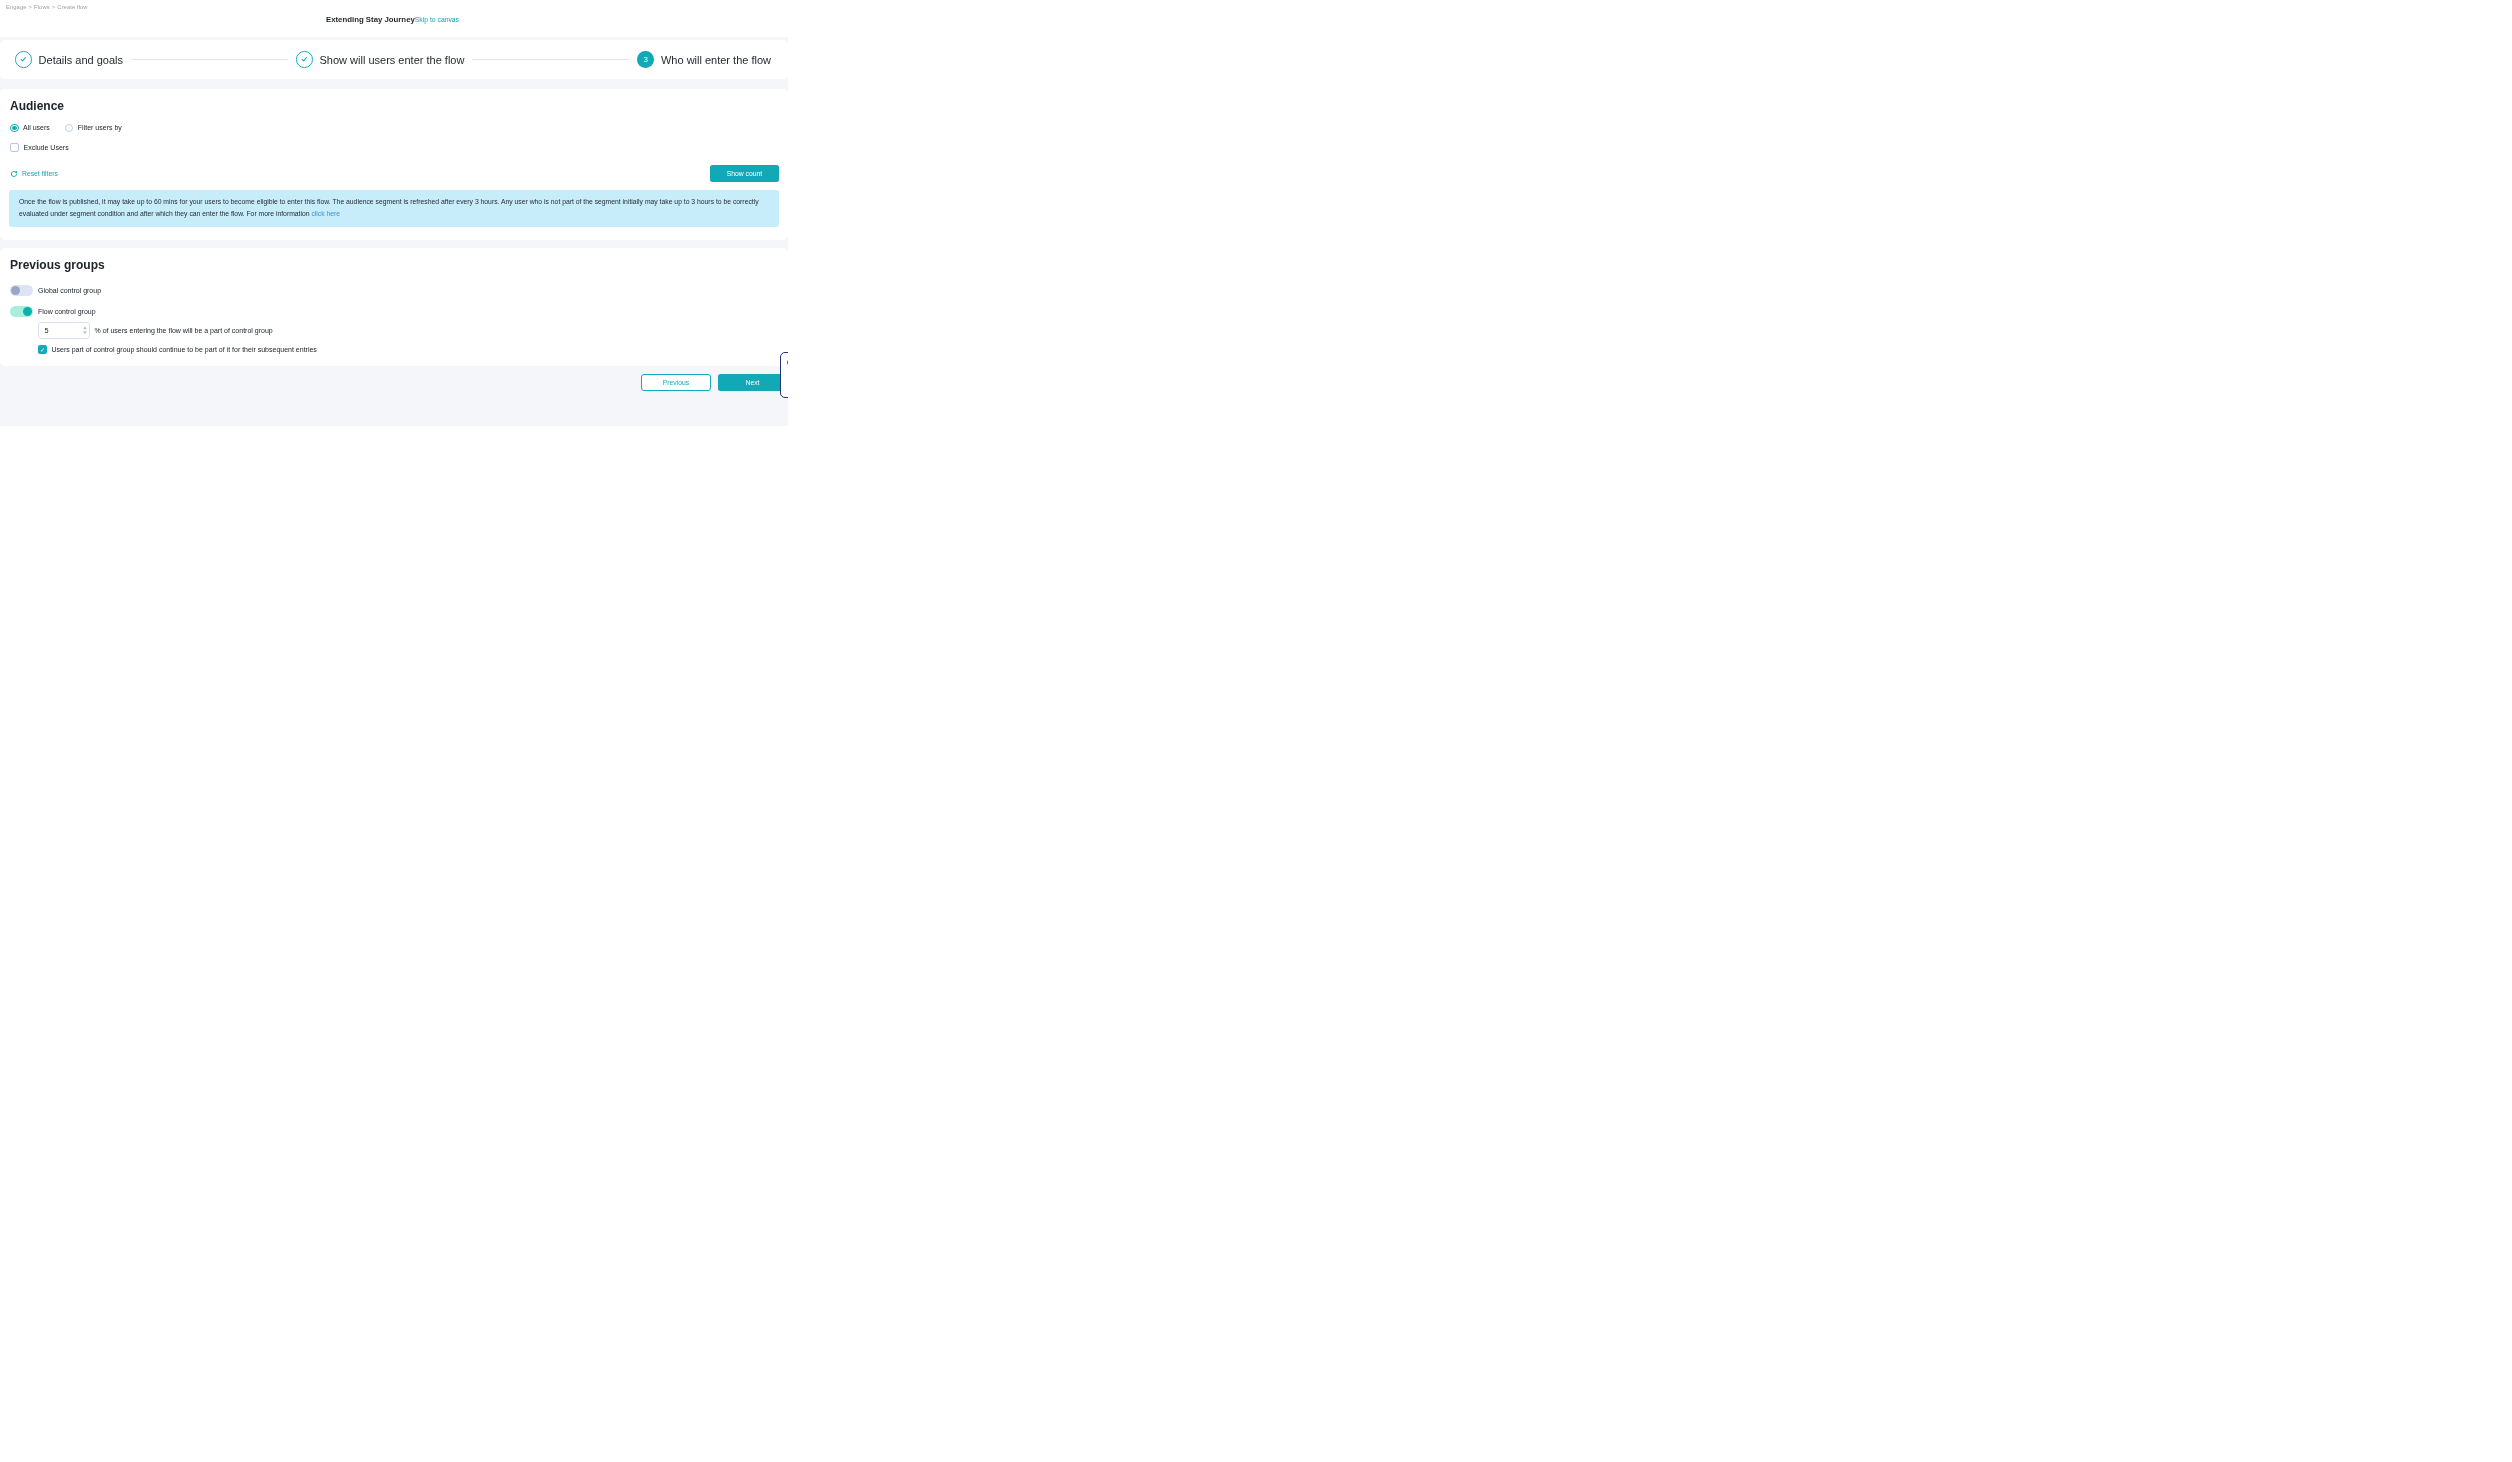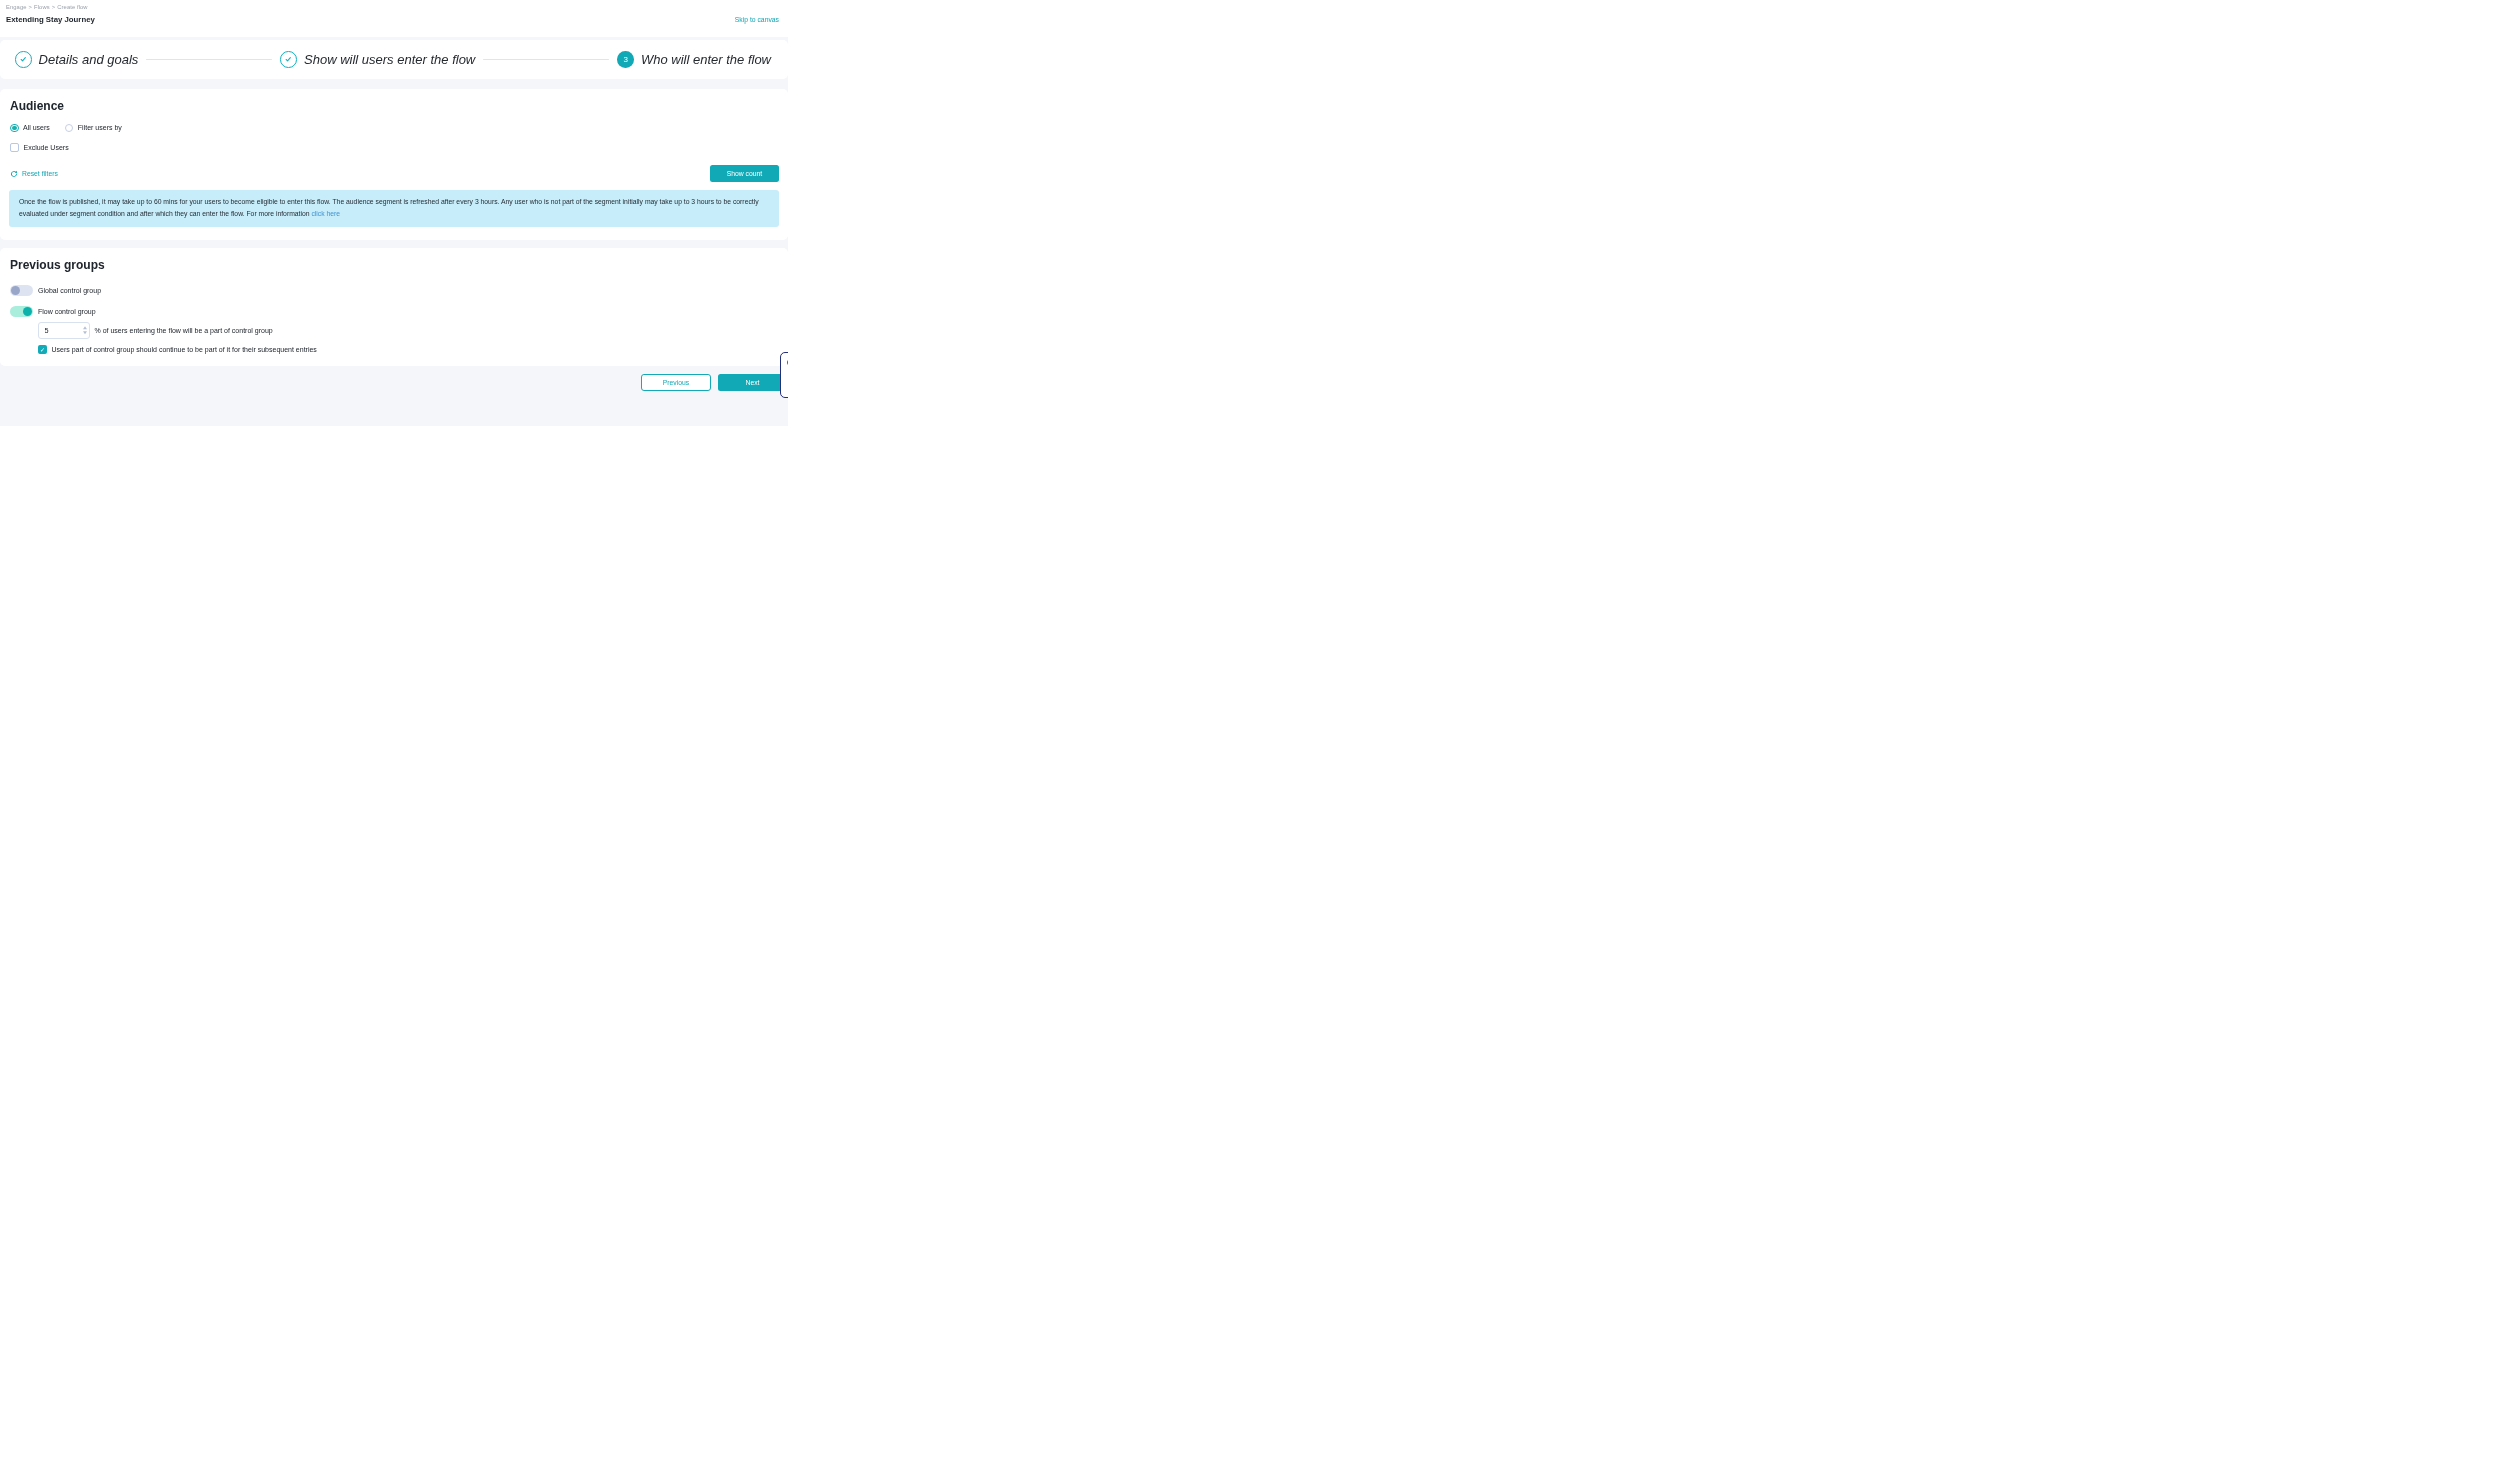--- a/index.html
+++ b/index.html
@@ -4,32 +4,32 @@
 <style>
   html,body{margin:0;padding:0;}
   body{font-family:"Liberation Sans","DejaVu Sans",sans-serif;}
   .page{position:relative;width:788px;height:426px;background:#f5f6f9;overflow:hidden;color:#232930;}
 
   
   .header{background:#ffffff;height:37px;box-sizing:border-box;padding:4px 9px 0 6px;}
   .breadcrumb{font-size:5.8px;color:#99a0ab;letter-spacing:0.1px;}
   .breadcrumb a{color:#99a0ab;text-decoration:none;cursor:pointer;}
   .crumb-sep{margin:0 2px;}
-  .title-row{display:flex;justify-content:space-between;align-items:center;margin-top:4.5px;}
+  .title-row{display:flex;justify-content:center;align-items:center;margin-top:4.5px;}
   .page-title{font-size:7.8px;font-weight:700;color:#1e242b;}
   .skip-link{font-size:6.8px;color:#10a6b4;text-decoration:none;cursor:pointer;}
 
   
   .card{background:#ffffff;border-radius:5px;box-sizing:border-box;}
   .stepper-card{margin-top:3px;height:39px;display:flex;align-items:center;padding:0 17px 0 15px;}
   .step{display:flex;align-items:center;gap:7px;flex:0 0 auto;}
   .step-circle{width:16.6px;height:16.6px;border-radius:50%;box-sizing:border-box;display:flex;align-items:center;justify-content:center;flex:0 0 auto;}
   .step-circle.done{border:1px solid #12b0bd;background:#fff;}
   .step-circle.active{background:#12a9b6;color:#fff;font-size:8px;font-weight:400;}
-  .step-label{font-size:13px;color:#252a31;white-space:nowrap;font-style:italic;}
+  .step-label{font-size:11px;color:#252a31;white-space:nowrap;}
   .step-line{flex:1 1 auto;height:1px;background:#e0e4ee;margin:0 8px;border-radius:0.5px;}
 
   .audience-card{margin-top:10px;padding:10px 9px 13px 9px;}
   .section-heading{font-size:12px;font-weight:700;color:#20262e;margin:0 0 10.6px 1px;}
 
   .radio-row{display:flex;align-items:center;gap:15px;margin:0 0 11px 1px;}
   .radio-opt{display:flex;align-items:center;gap:4.5px;cursor:pointer;}
   .radio{width:8.5px;height:8.5px;border-radius:50%;box-sizing:border-box;display:flex;align-items:center;justify-content:center;flex:0 0 auto;}
   .radio.sel{border:1px solid #14aab7;}
   .radio.sel .dot{width:4.5px;height:4.5px;border-radius:50%;background:#16b0ad;}

